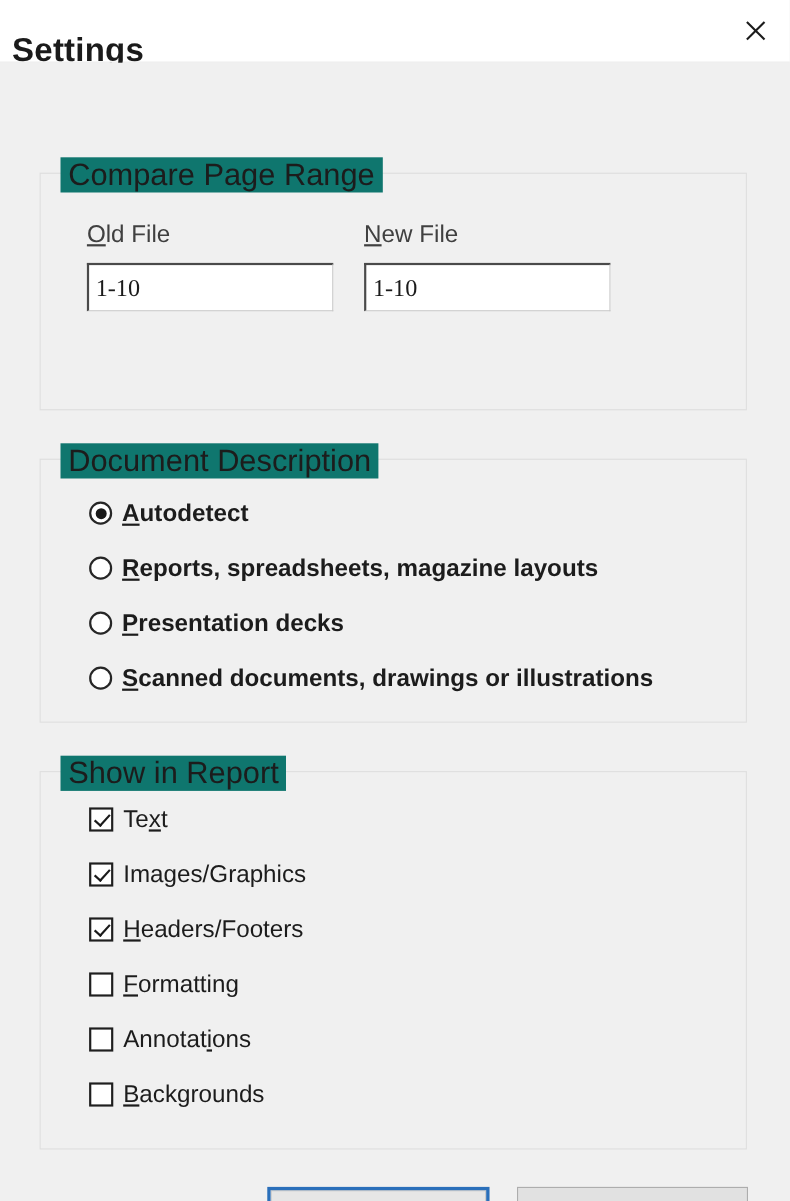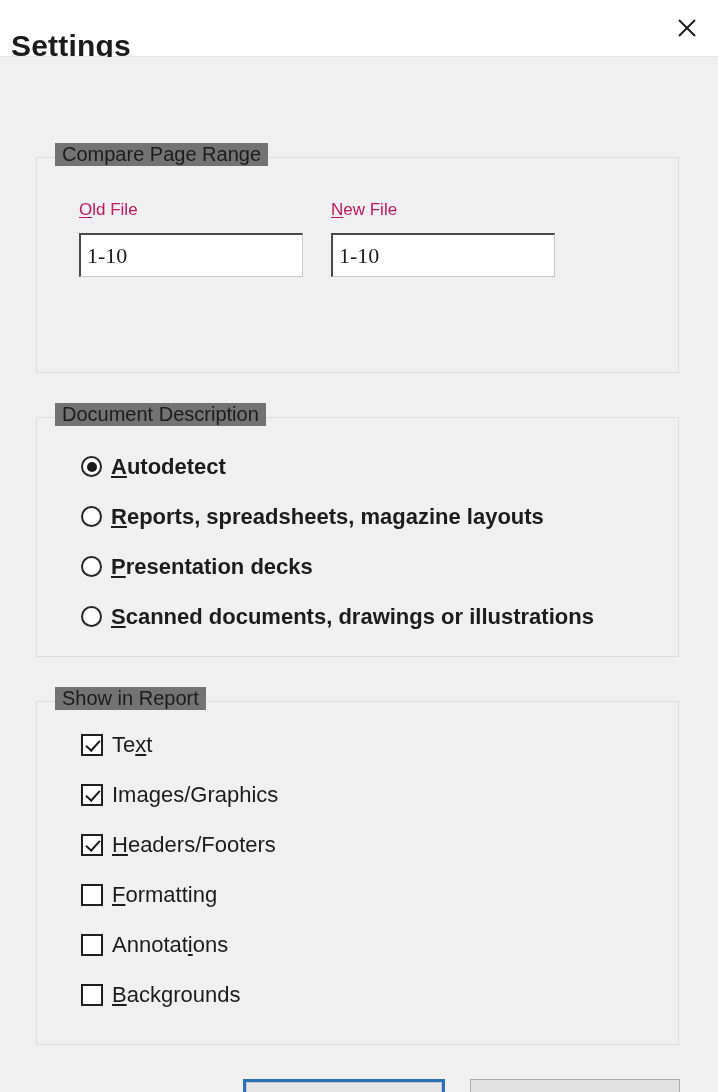--- a/index.html
+++ b/index.html
@@ -60,38 +60,38 @@
     width: 643px;
     border: 1px solid #dedede;
     box-sizing: border-box;
     background: transparent;
   }
   .group-legend {
     position: absolute;
     top: -15px;
     left: 18px;
     padding: 0 7px;
-    background: #737373;
-    font-size: 20px;
+    background: #0f766e;
+    font-size: 28px;
     color: #1c1c1c;
     white-space: nowrap;
   }
 
   #group-page-range { top: 100px; height: 216px; }
   #group-doc-desc   { top: 360px; height: 240px; }
   #group-show-report{ top: 644px; height: 344px; padding-left: 40px; }
 
   
   .field-col { position: absolute; top: 42px; }
   .field-col.old { left: 42px; }
   .field-col.new { left: 294px; }
 
   .field-label {
-    font-size: 17px;
-    color: #be185d;
+    font-size: 22px;
+    color: #404040;
     margin-bottom: 13px;
     display: block;
   }
   .acc { text-decoration: underline; text-underline-offset: 2px; }
 
   .text-input {
     width: 224px;
     height: 44px;
     background: #ffffff;
     border: 1px solid #c9c9c9;

